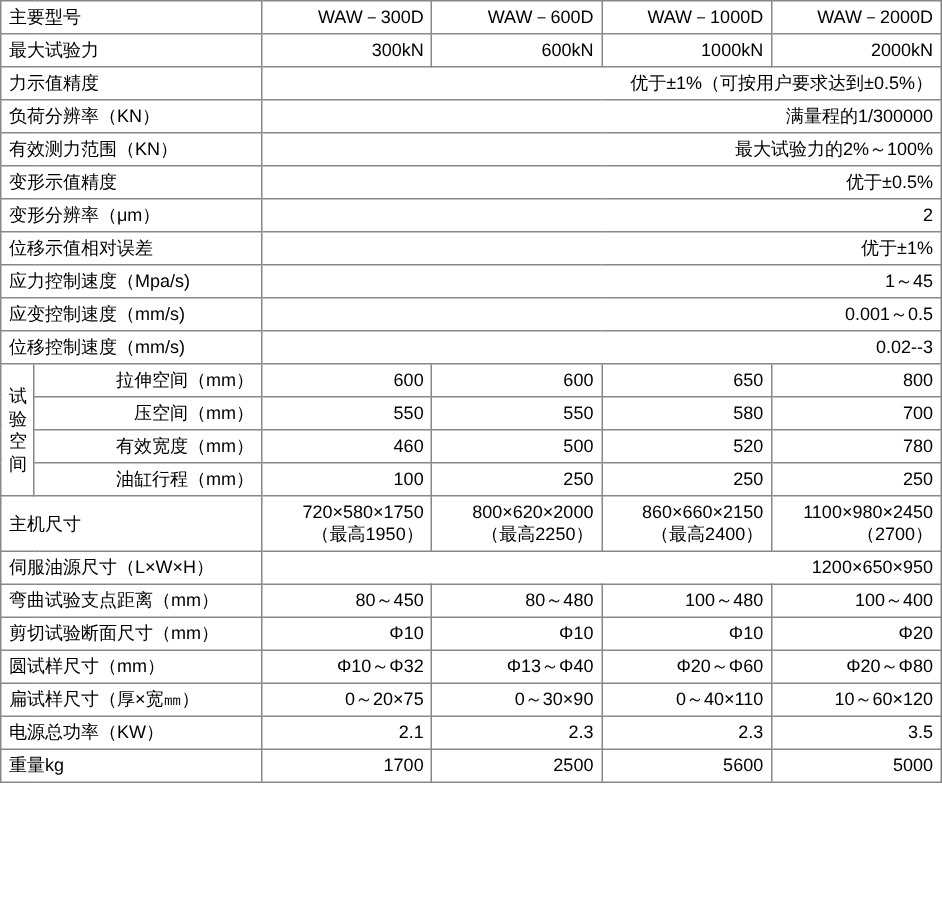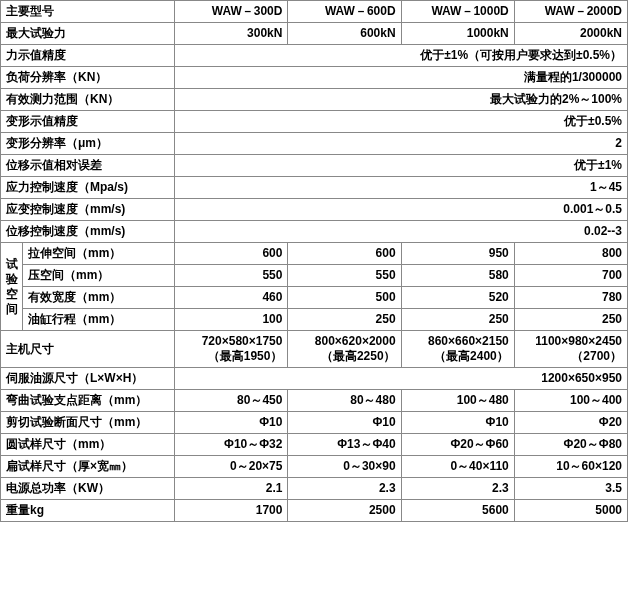--- a/index.html
+++ b/index.html
@@ -9,21 +9,20 @@
   }
   body {
     font-family: "Liberation Sans", "DejaVu Sans", sans-serif;
     font-size: 12px;
     color: #000;
   }
   #spec-table {
     width: 628px;
     border-collapse: collapse;
     table-layout: fixed;
-    font-weight: bold;
   }
   #spec-table td {
     border: 1px solid #888;
     padding: 3px 5px;
     vertical-align: middle;
     line-height: 1.25;
     font-size: 12px;
     white-space: nowrap;
     overflow: hidden;
   }
@@ -37,21 +36,21 @@
     text-align: right;
   }
   td.vert {
     text-align: center;
     font-size: 12px;
     width: 22px;
     padding: 2px 2px;
     line-height: 1.35;
   }
   td.sublabel {
-    text-align: left;
+    text-align: right;
     padding-left: 6px;
   }
   .vwrap {
     display: block;
   }
   .two-line {
     line-height: 1.3;
     white-space: normal;
   }
 </style>
@@ -121,21 +120,21 @@
       <tr>
         <td class="vert" rowspan="4">
           <span class="vwrap">试</span>
           <span class="vwrap">验</span>
           <span class="vwrap">空</span>
           <span class="vwrap">间</span>
         </td>
         <td class="sublabel">拉伸空间（mm）</td>
         <td class="c">600</td>
         <td class="c">600</td>
-        <td class="c">950</td>
+        <td class="c">650</td>
         <td class="c">800</td>
       </tr>
       <tr>
         <td class="sublabel">压空间（mm）</td>
         <td class="c">550</td>
         <td class="c">550</td>
         <td class="c">580</td>
         <td class="c">700</td>
       </tr>
       <tr>

